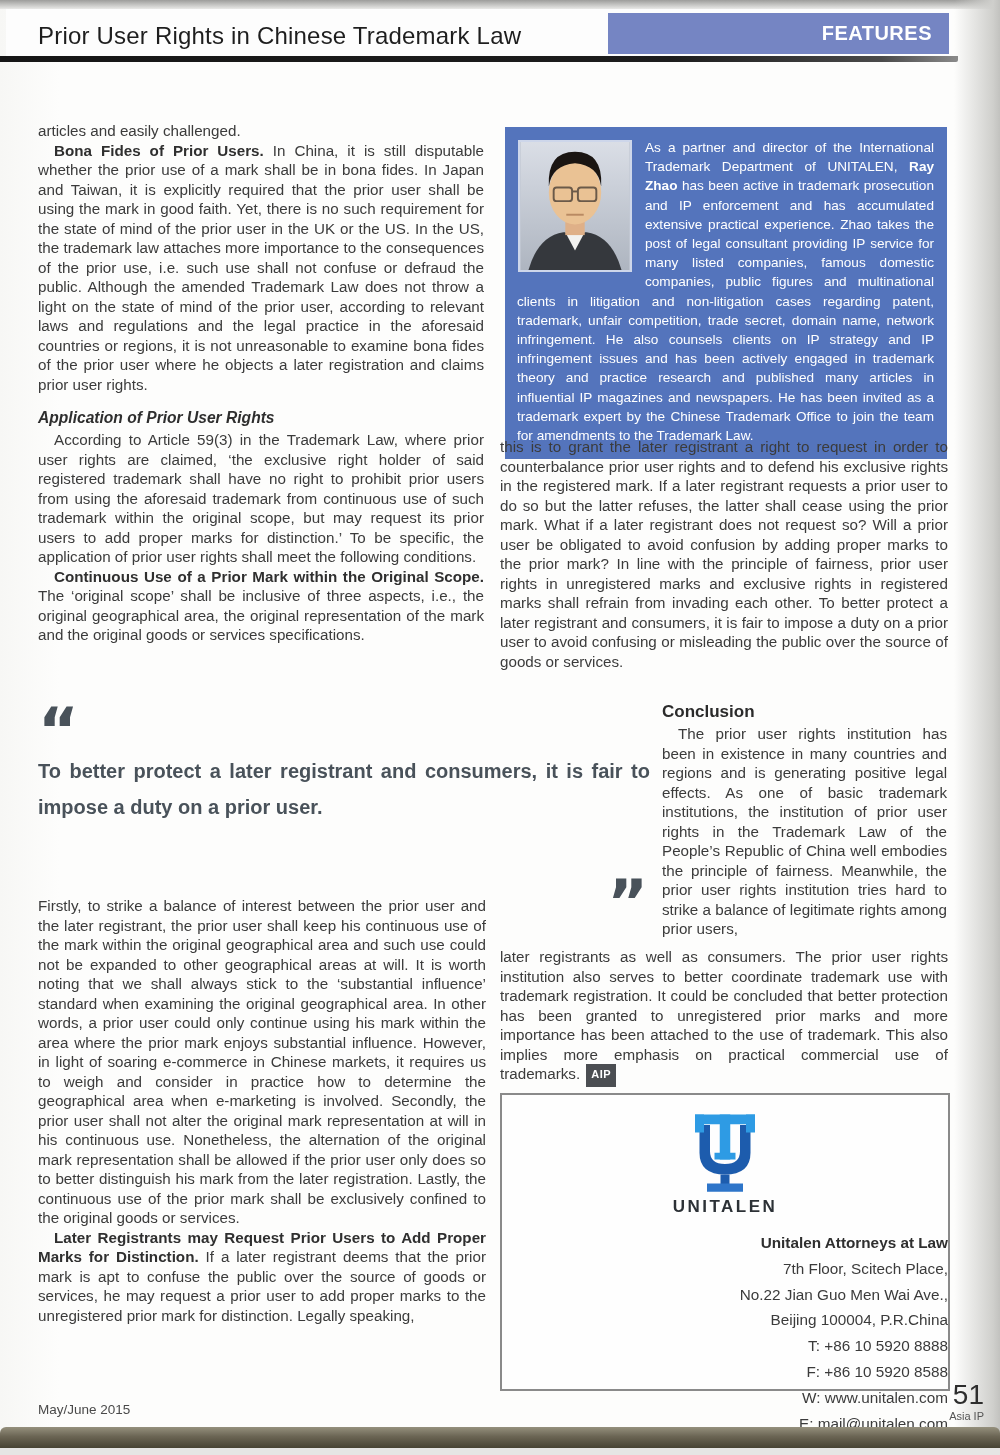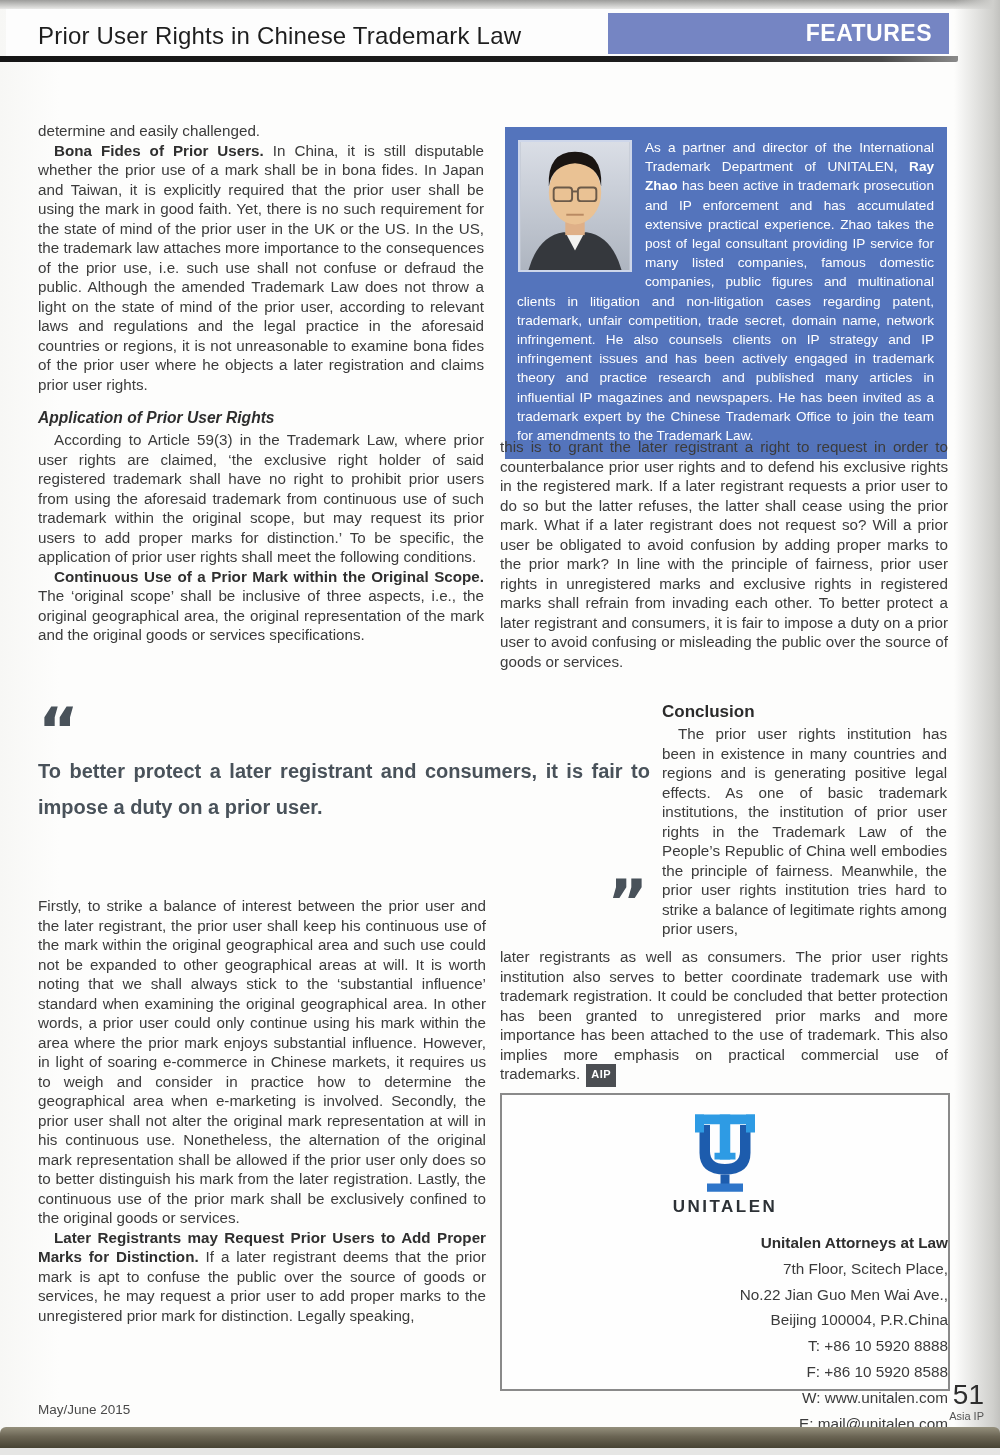--- a/index.html
+++ b/index.html
@@ -12,21 +12,21 @@
   }
   
   .top-edge { position:absolute; top:0; left:0; right:0; height:9px;
     background:linear-gradient(180deg,#9d9d9b,#e9e9e7); }
   .right-edge { position:absolute; top:0; right:0; width:46px; height:100%;
     background:linear-gradient(90deg, rgba(205,205,202,0) 0%, #cfcfcc 85%, #c2c2bf 100%); }
   
   .header-band { position:absolute; top:9px; left:6px; width:946px; height:47px; background:#fdfdfd; }
   .page-title { position:absolute; top:22px; left:38px; font-size:24px; color:#1e1e1e; letter-spacing:0.2px; }
   .features-badge { position:absolute; top:13px; left:608px; width:341px; height:41px;
-    background:#7585c3; color:#ffffff; font-weight:bold; font-size:23px;
+    background:#7585c3; color:#ffffff; font-weight:bold; font-size:20px;
     text-align:right; line-height:41px; padding-right:17px; letter-spacing:0.5px; }
   .header-rule { position:absolute; top:56px; left:0; width:958px; height:6px;
     background:linear-gradient(90deg,#161616 0%, #1d1d1d 70%, #4a4a4a 92%, #8a8a8a 100%);
     border-radius:0 0 2px 0; }
   
   .body-p { font-size:15.2px; line-height:19.5px; text-align:justify; color:#3b3b3b; }
   .indent { text-indent:16px; }
   .runin { color:#2f2f2f; }
   
   .left-col-top    { position:absolute; left:38px;  top:121px; width:446px; }
@@ -80,21 +80,21 @@
 
   <div class="top-edge"></div>
   <div class="right-edge"></div>
 
   <div class="header-band"></div>
   <div class="page-title">Prior User Rights in Chinese Trademark Law</div>
   <div class="features-badge">FEATURES</div>
   <div class="header-rule"></div>
 
   <div class="left-col-top">
-    <p class="body-p">determine and easily challenged.</p>
+    <p class="body-p">articles and easily challenged.</p>
     <p class="body-p indent"><b class="runin">Bona Fides of Prior Users.</b> <span>In China, it is still disputable whether the prior use of a mark shall be in bona fides. In Japan and Taiwan, it is explicitly required that the prior user shall be using the mark in good faith. Yet, there is no such requirement for the state of mind of the prior user in the UK or the US. In the US, the trademark law attaches more importance to the consequences of the prior use, i.e. such use shall not confuse or defraud the public. Although the amended Trademark Law does not throw a light on the state of mind of the prior user, according to relevant laws and regulations and the legal practice in the aforesaid countries or regions, it is not unreasonable to examine bona fides of the prior user where he objects a later registration and claims prior user rights.</span></p>
     <div class="section-heading">Application of Prior User Rights</div>
     <p class="body-p indent">According to Article 59(3) in the Trademark Law, where prior user rights are claimed, ‘the exclusive right holder of said registered trademark shall have no right to prohibit prior users from using the aforesaid trademark from continuous use of such trademark within the original scope, but may request its prior users to add proper marks for distinction.’ To be specific, the application of prior user rights shall meet the following conditions.</p>
     <p class="body-p indent"><b class="runin">Continuous Use of a Prior Mark within the Original Scope.</b> <span>The ‘original scope’ shall be inclusive of three aspects, i.e., the original geographical area, the original representation of the mark and the original goods or services specifications.</span></p>
   </div>
 
   <div class="bio-box">
     <div class="bio-text">
       <svg class="bio-photo" viewBox="0 0 112 132" xmlns="http://www.w3.org/2000/svg">
         <defs>

